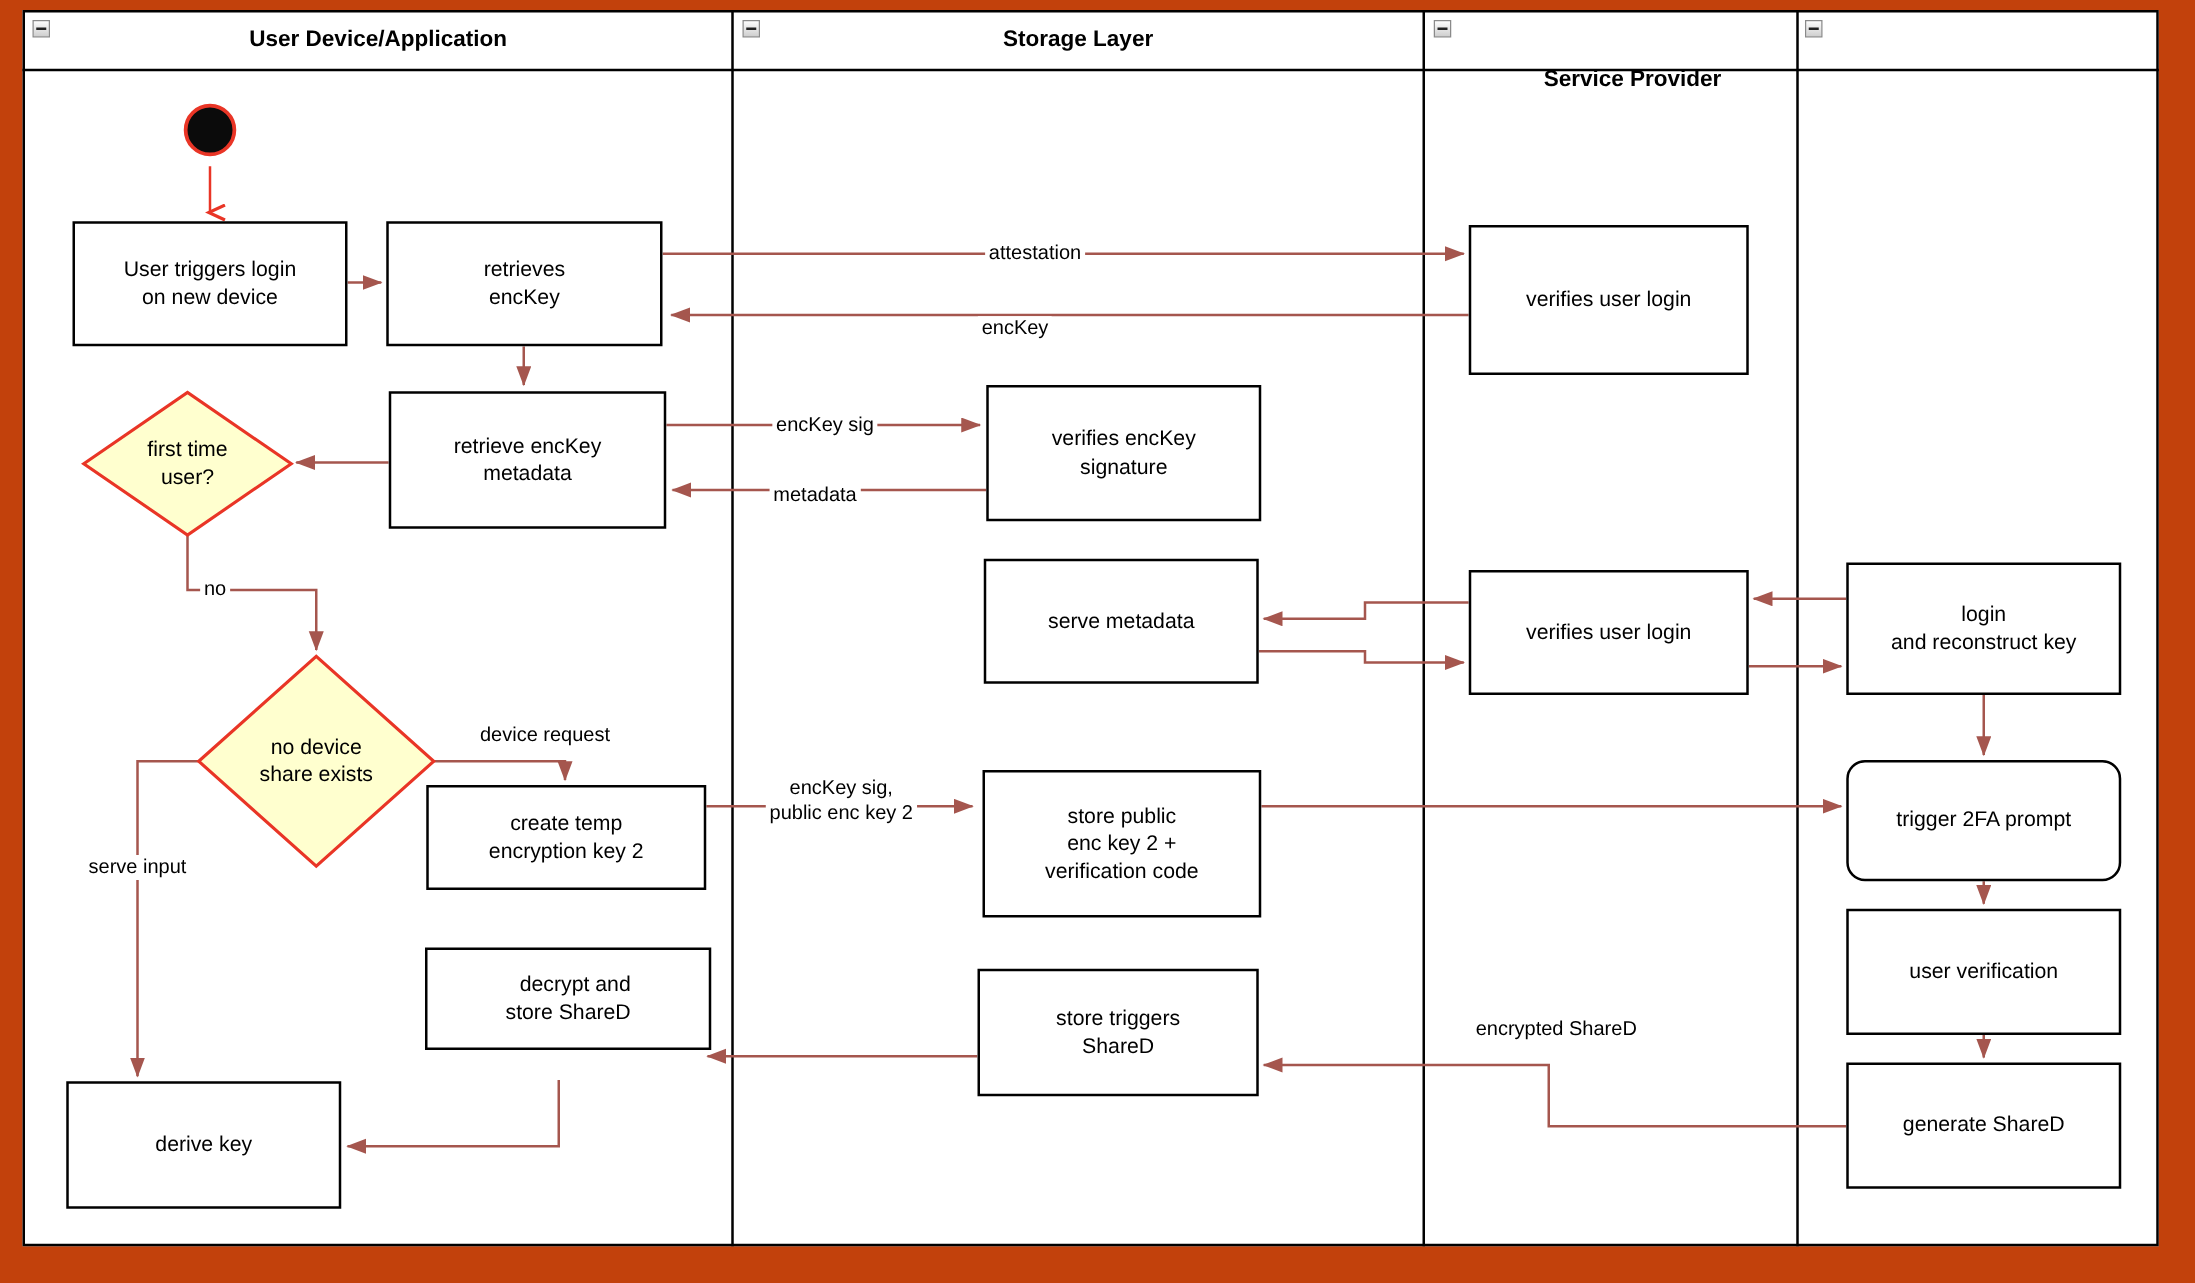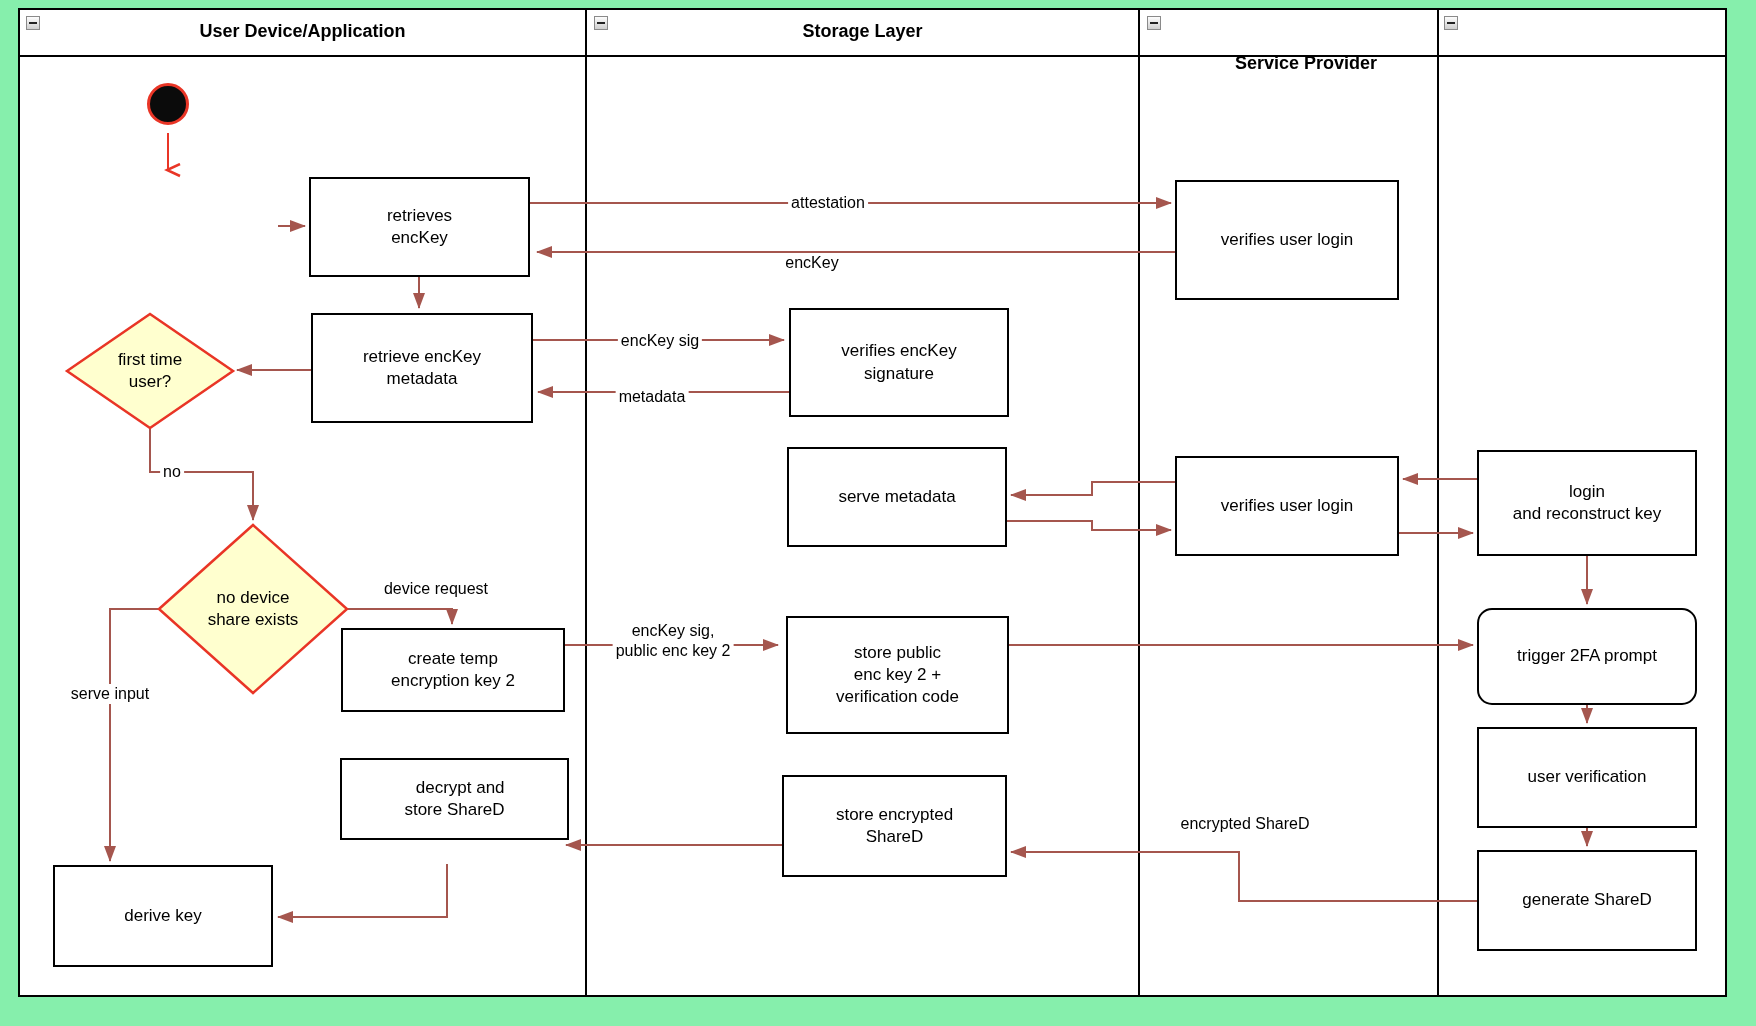--- a/index.html
+++ b/index.html
@@ -1,16 +1,16 @@
 <!DOCTYPE html>
 <html><head>
 <meta charset="utf-8">
 <style>
   html,body{margin:0;padding:0;background:#ffffff;}
-  #stage{position:relative;width:1756px;height:1026px;background:#86efac;
+  #stage{position:relative;width:1756px;height:1026px;background:#c2410c;
          font-family:"Liberation Sans", sans-serif;color:#000;overflow:hidden;}
   
   .frame{position:absolute;left:18px;top:8px;width:1709px;height:989px;border:2px solid #000;box-sizing:border-box;background:#fff;}
   .vdiv{position:absolute;top:8px;height:989px;width:2px;background:#000;}
   .hsep{position:absolute;left:18px;top:55px;width:1709px;height:2px;background:#000;}
   .lane-title{position:absolute;top:8px;height:47px;display:flex;align-items:center;justify-content:center;
               font-weight:bold;font-size:18px;}
   .collapse{position:absolute;top:16px;width:14px;height:14px;border:1px solid #8a8a8a;box-sizing:border-box;
             background:linear-gradient(#fdfdfd,#cfcfcf);display:flex;align-items:center;justify-content:center;}
   .collapse .bar{width:8px;height:2px;background:#222;}
@@ -93,20 +93,22 @@
       <path d="M1587,705 L1587,723" marker-end="url(#ah)"></path>
       <path d="M1587,828 L1587,846" marker-end="url(#ah)"></path>
       <path d="M1477,901 L1239,901 L1239,852 L1011,852" marker-end="url(#ah)"></path>
       <path d="M782,845 L566,845" marker-end="url(#ah)"></path>
       <path d="M447,864 L447,917 L278,917" marker-end="url(#ah)"></path>
     </g>
   </svg>
 
   <div class="start-circle"></div>
 
+  <div class="node" style="left:58px;top:177px;width:220px;height:100px;"><span>User triggers login
+on new device</span></div>
   <div class="node" style="left:309px;top:177px;width:221px;height:100px;"><span>retrieves
 encKey</span></div>
   <div class="node" style="left:311px;top:313px;width:222px;height:110px;"><span>retrieve encKey
 metadata</span></div>
   <div class="node" style="left:341px;top:628px;width:224px;height:84px;"><span>create temp
 encryption key 2</span></div>
   <div class="node" style="left:340px;top:758px;width:229px;height:82px;text-align:right;"><span>decrypt and
 store ShareD</span></div>
   <div class="node" style="left:53px;top:865px;width:220px;height:102px;"><span>derive key</span></div>
 
@@ -121,21 +123,21 @@
   </svg>
   <div class="diamond-label" style="left:253px;top:609px;">no device
 share exists</div>
 
   <div class="node" style="left:789px;top:308px;width:220px;height:109px;"><span>verifies encKey
 signature</span></div>
   <div class="node" style="left:787px;top:447px;width:220px;height:100px;"><span>serve metadata</span></div>
   <div class="node" style="left:786px;top:616px;width:223px;height:118px;"><span>store public
 enc key 2 +
 verification code</span></div>
-  <div class="node" style="left:782px;top:775px;width:225px;height:102px;"><span>store encrypted
+  <div class="node" style="left:782px;top:775px;width:225px;height:102px;"><span>store triggers
 ShareD</span></div>
 
   <div class="node" style="left:1175px;top:180px;width:224px;height:120px;"><span>verifies user login</span></div>
   <div class="node" style="left:1175px;top:456px;width:224px;height:100px;"><span>verifies user login</span></div>
 
   <div class="node" style="left:1477px;top:450px;width:220px;height:106px;"><span>login
 and reconstruct key</span></div>
   <div class="node" style="left:1477px;top:608px;width:220px;height:97px;border-radius:15px;"><span>trigger 2FA prompt</span></div>
   <div class="node" style="left:1477px;top:727px;width:220px;height:101px;"><span>user verification</span></div>
   <div class="node" style="left:1477px;top:850px;width:220px;height:101px;"><span>generate ShareD</span></div>

